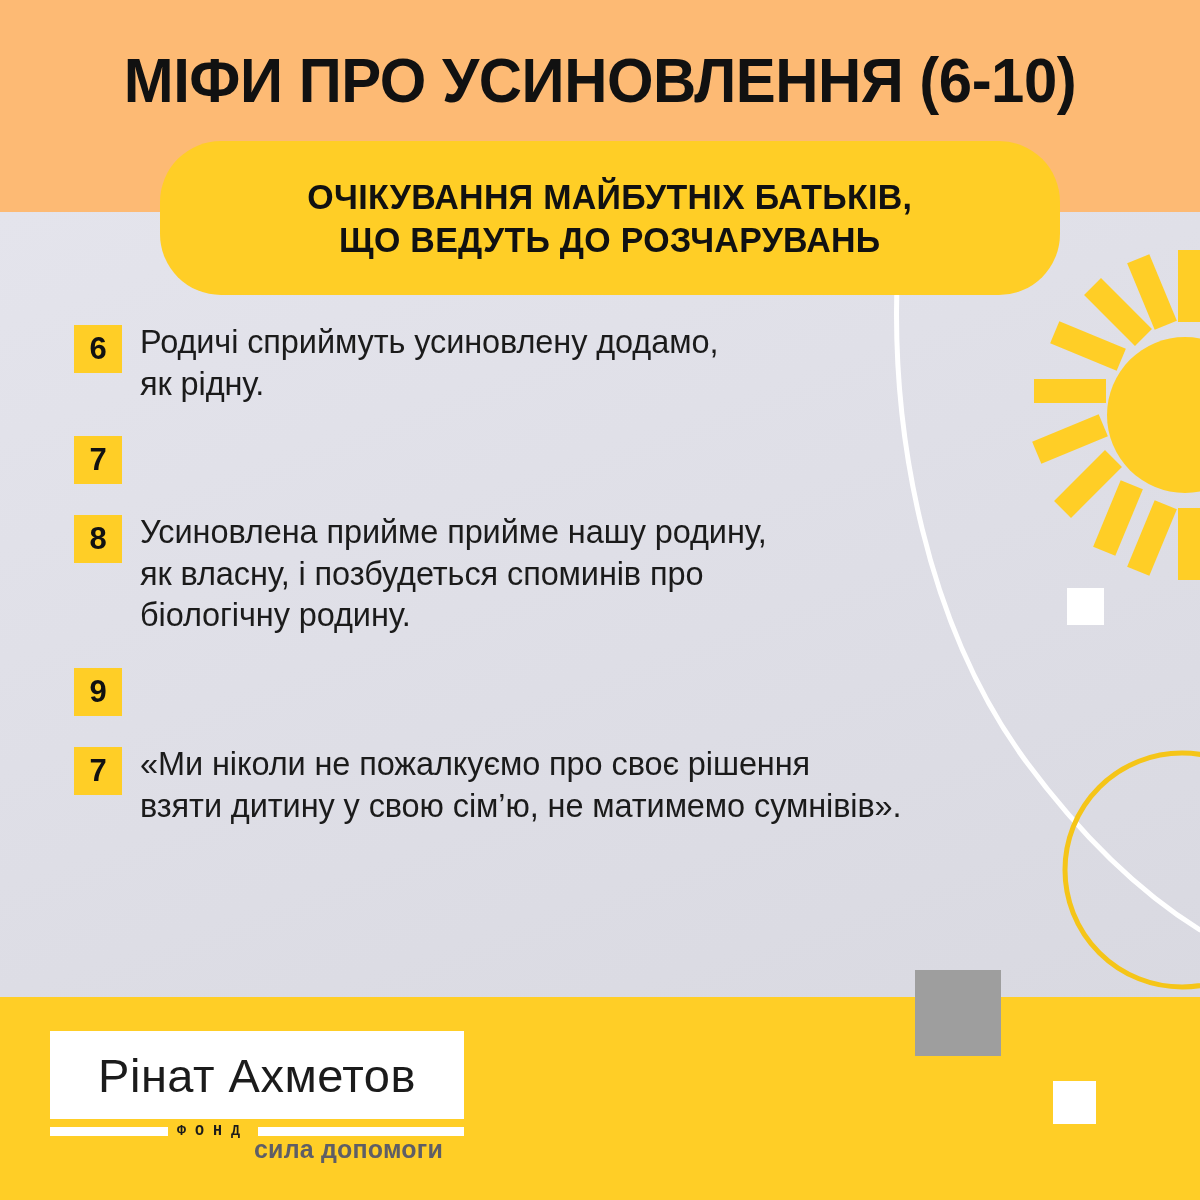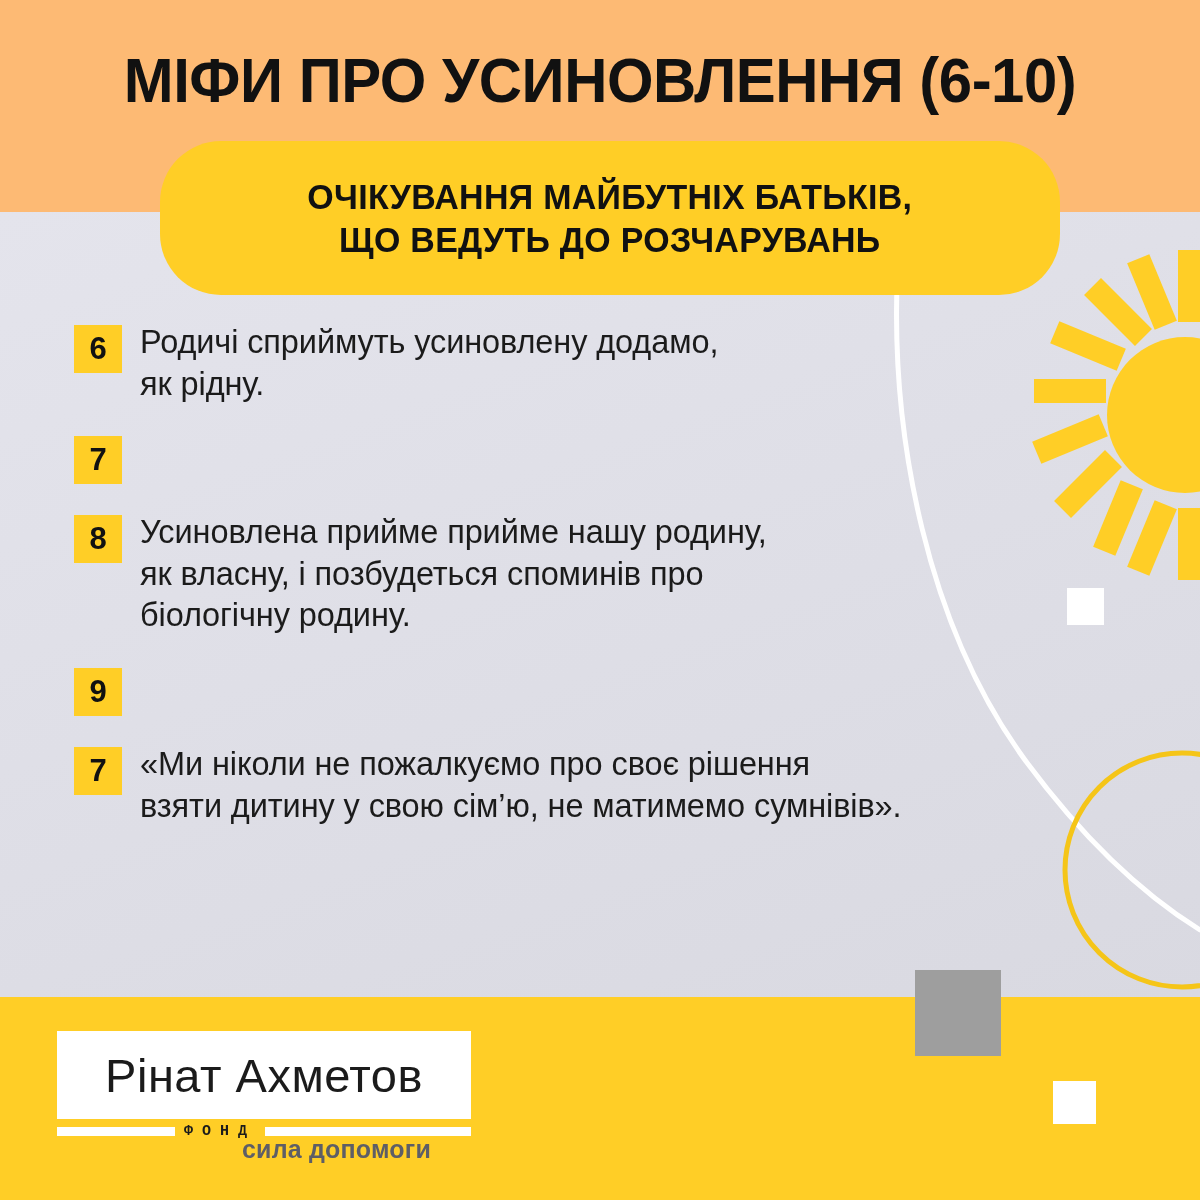--- a/index.html
+++ b/index.html
@@ -102,21 +102,21 @@
     font-size:32.5px;
     line-height:1.28;
     color:#1b1b1b;
     letter-spacing:-0.1px;
     white-space:pre-line;
     padding-top:0px;
   }
 
   
   .logo-wrap {
-    position:absolute; left:57px; top:1031px;
+    position:absolute; left:50px; top:1031px;
     z-index:7;
   }
   .logo-box {
     width:414px; height:88px;
     border:9px solid #ffffff;
     background:transparent;
     position:relative;
   }
   .logo-inner {
     position:absolute; inset:0;
@@ -139,21 +139,21 @@
   .fond-rule.left { max-width:118px; }
   .logo-fond {
     font-size:15px;
     letter-spacing:9px;
     color:#1b1b1b;
     font-weight:bold;
     padding:0 9px;
     white-space:nowrap;
   }
   .tagline {
-    position:absolute; left:242px; top:1135px;
+    position:absolute; left:254px; top:1135px;
     font-size:25px;
     font-weight:bold;
     color:#5e5e66;
     letter-spacing:0.2px;
     z-index:7;
   }
 </style>
 </head>
 <body>
 

